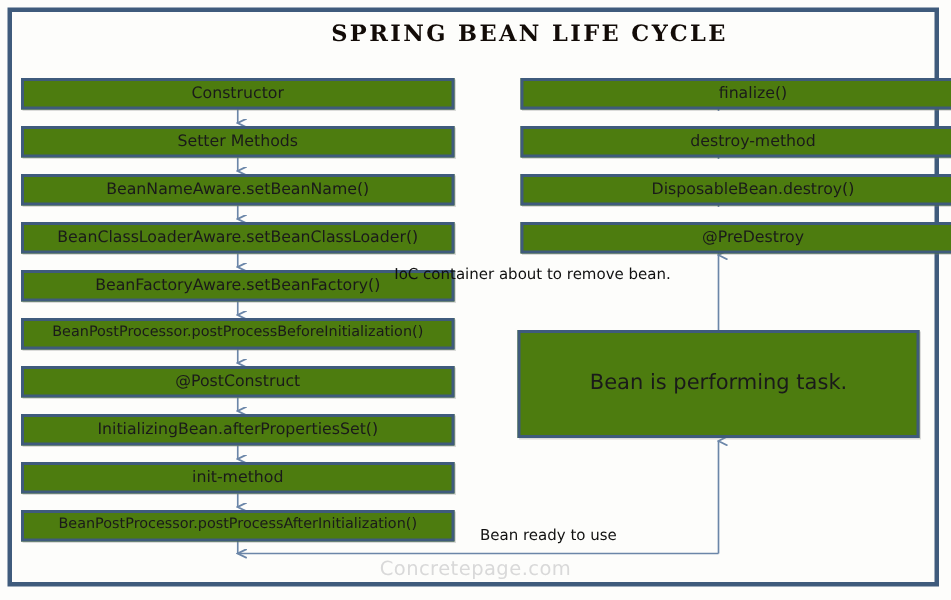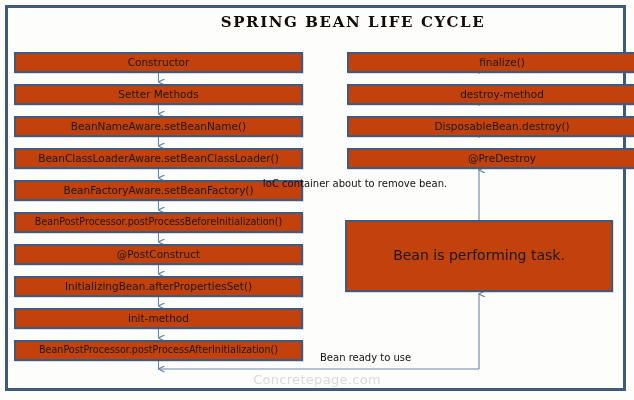--- a/index.html
+++ b/index.html
@@ -36,21 +36,21 @@
     font-weight: bold;
     font-size: 15px;
     letter-spacing: 1.6px;
     color: #120b07;
     margin-left: 36px;
   }
   .node {
     position: absolute;
     box-sizing: border-box;
     border: 2px solid #3f5b7c;
-    background: #c2410c;
+    background: #4d7c0f;
     color: #1a1a1a;
     display: flex;
     align-items: center;
     justify-content: center;
     text-align: center;
     font-size: 10.5px;
     line-height: 1.1;
     white-space: nowrap;
     box-shadow: 1px 1px 0 rgba(120,120,120,0.25);
   }

